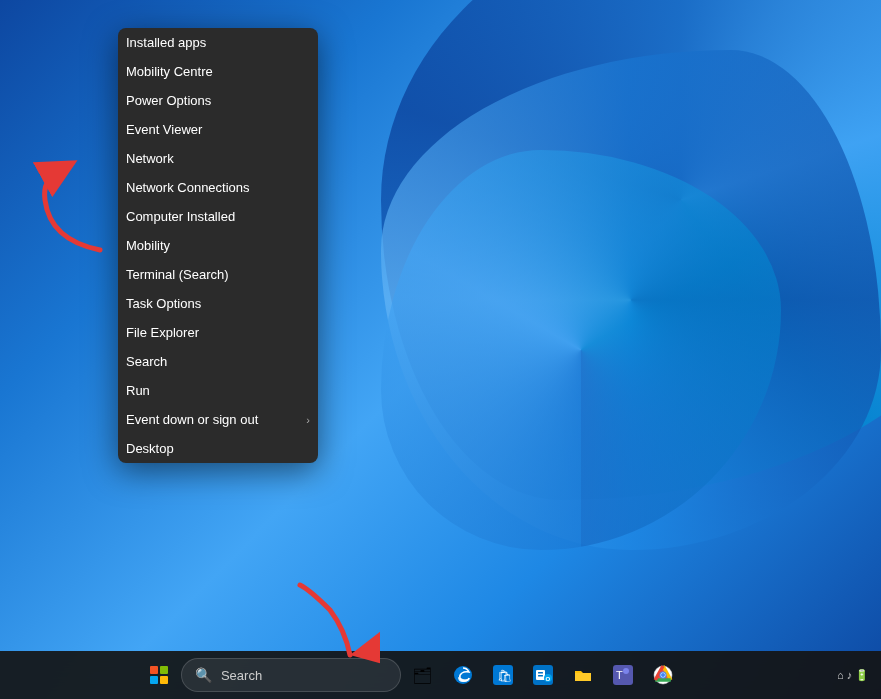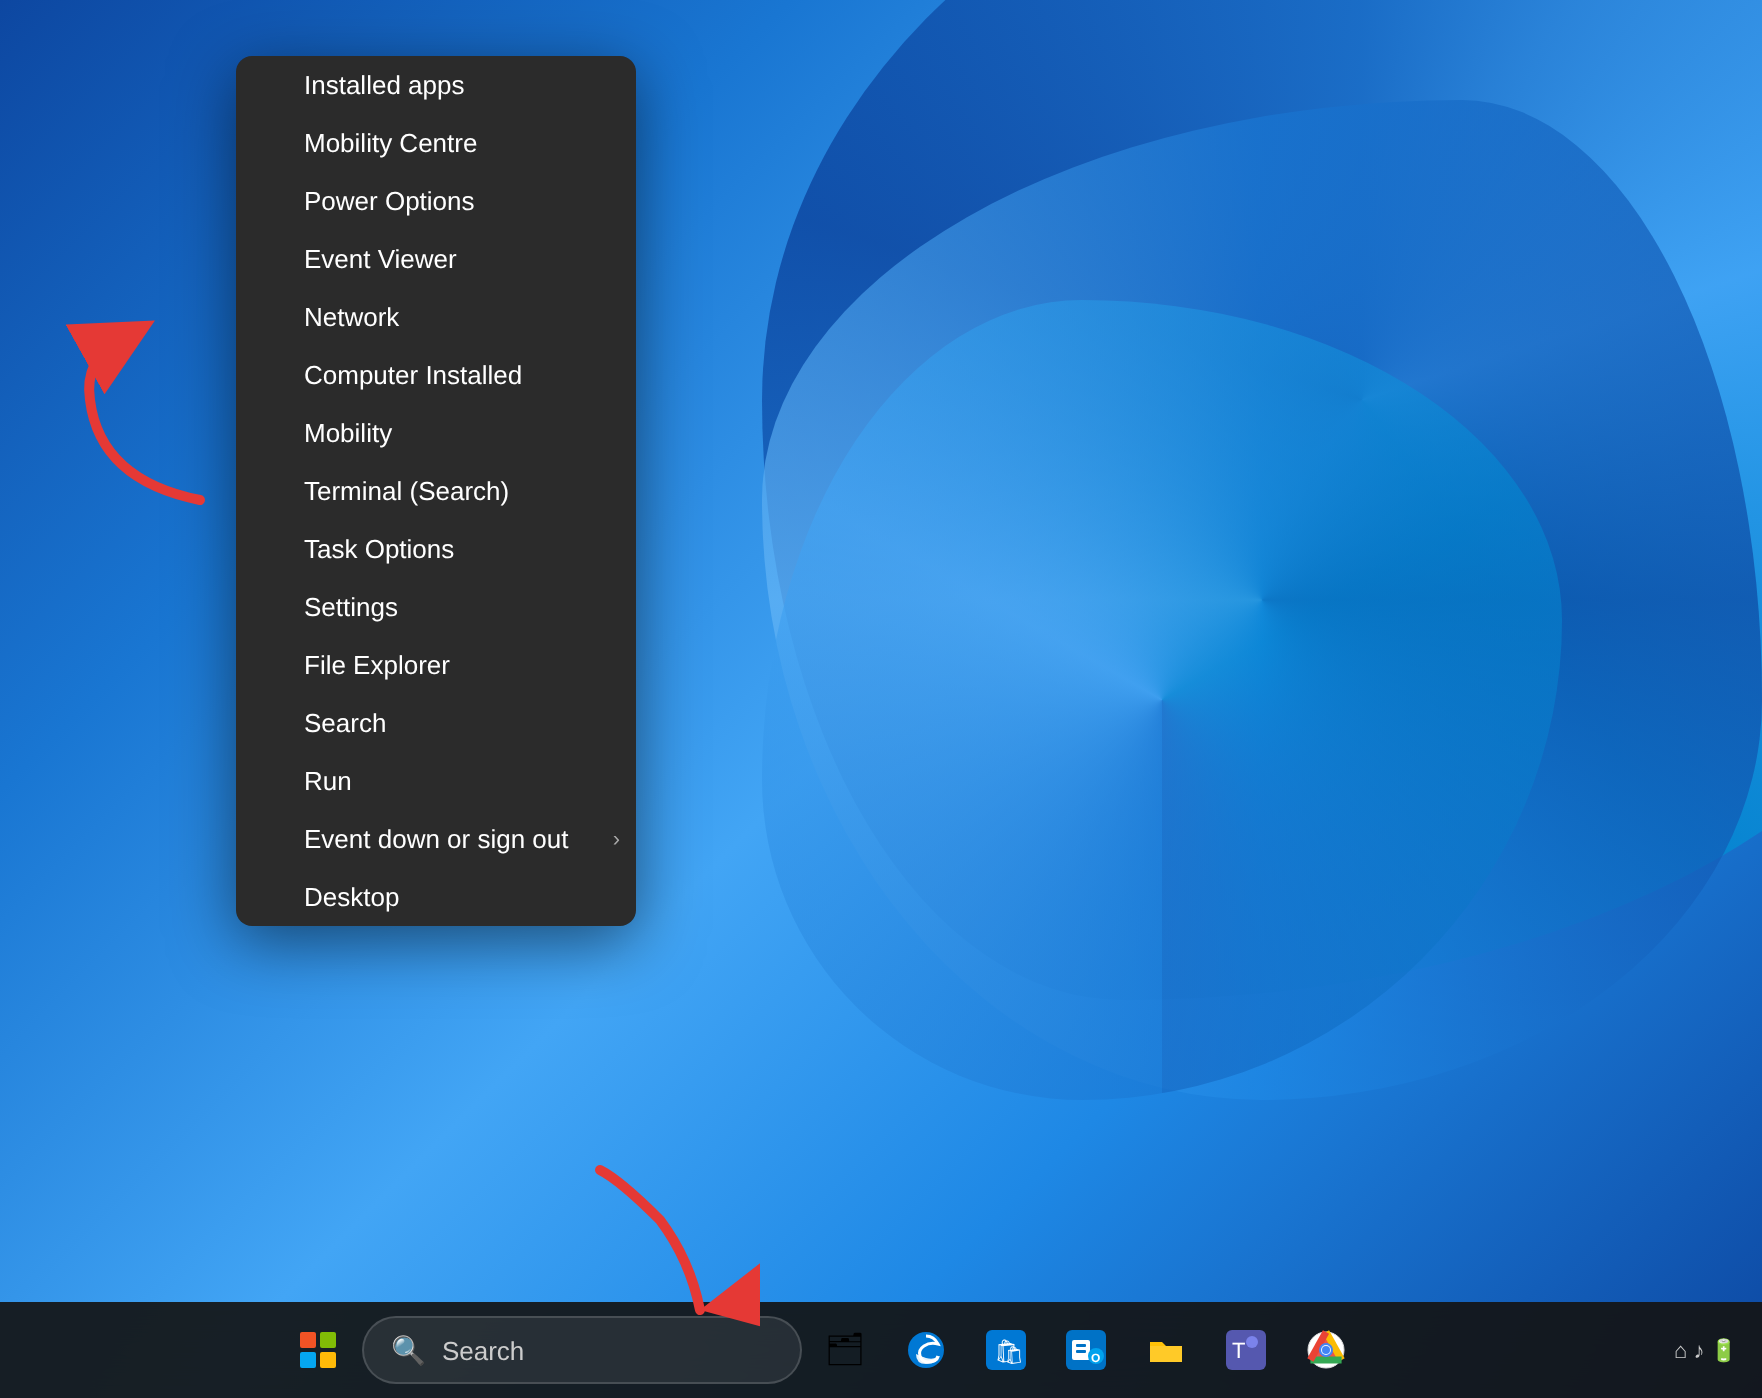--- a/index.html
+++ b/index.html
@@ -66,21 +66,20 @@
 
     .menu-item {
       padding: 7px 8px;
       color: #ffffff;
       font-size: 13px;
       cursor: pointer;
       display: flex;
       align-items: center;
       justify-content: space-between;
       transition: background 0.1s;
-      margin-left: 26px;
     }
 
     .menu-item.highlighted {
       background: rgba(255,255,255,0.08);
       outline: 1.5px solid #e53935;
       outline-offset: -1.5px;
     }
 
     .menu-item .chevron {
       font-size: 11px;
@@ -209,33 +208,33 @@
     <div class="menu-item">
       <span>Power Options</span>
     </div>
     <div class="menu-item">
       <span>Event Viewer</span>
     </div>
     <div class="menu-item">
       <span>Network</span>
     </div>
     <div class="menu-item">
+      <span>Network Connections</span>
+    </div>
+    <div class="menu-item">
       <span>Computer Installed</span>
     </div>
     <div class="menu-item">
       <span>Mobility</span>
     </div>
     <div class="menu-item">
       <span>Terminal (Search)</span>
     </div>
     <div class="menu-item">
       <span>Task Options</span>
-    </div>
-    <div class="menu-item">
-      <span>Settings</span>
     </div>
     <div class="menu-item">
       <span>File Explorer</span>
     </div>
     <div class="menu-item">
       <span>Search</span>
     </div>
     <div class="menu-item">
       <span>Run</span>
     </div>

